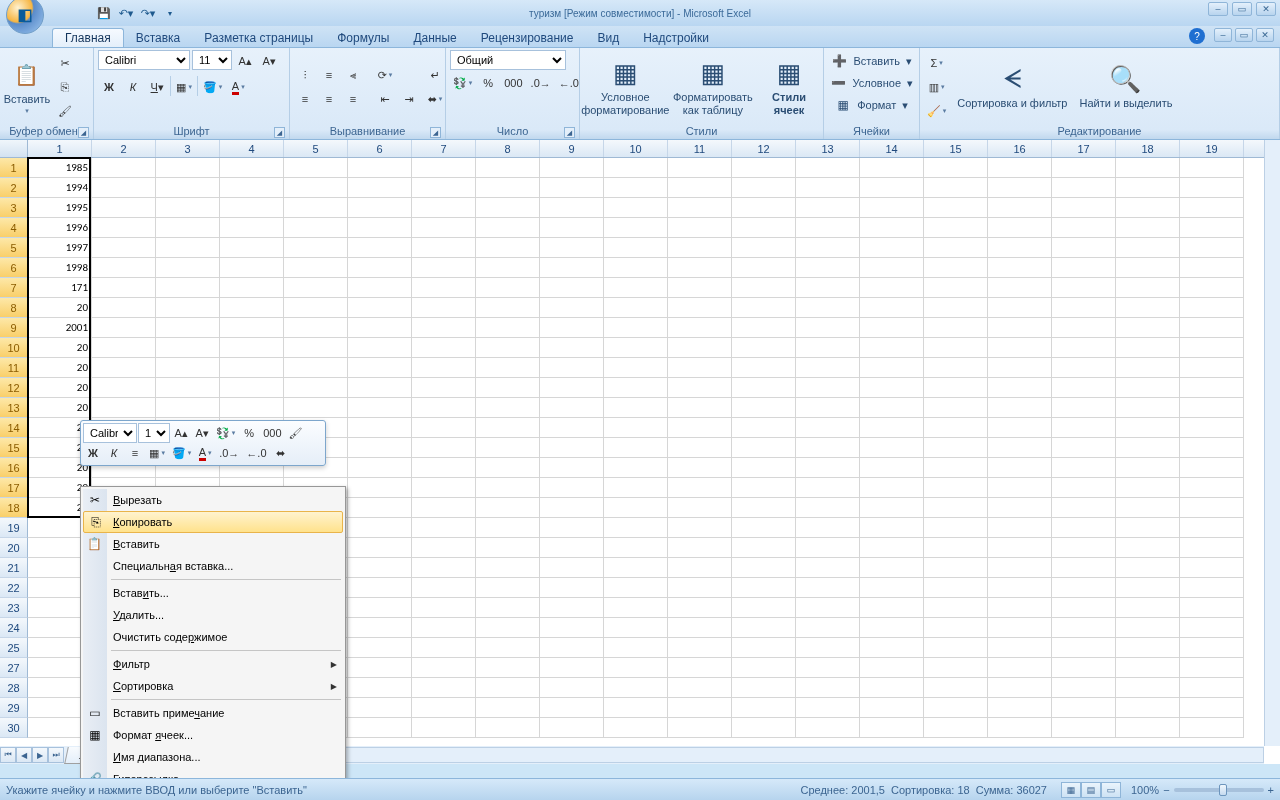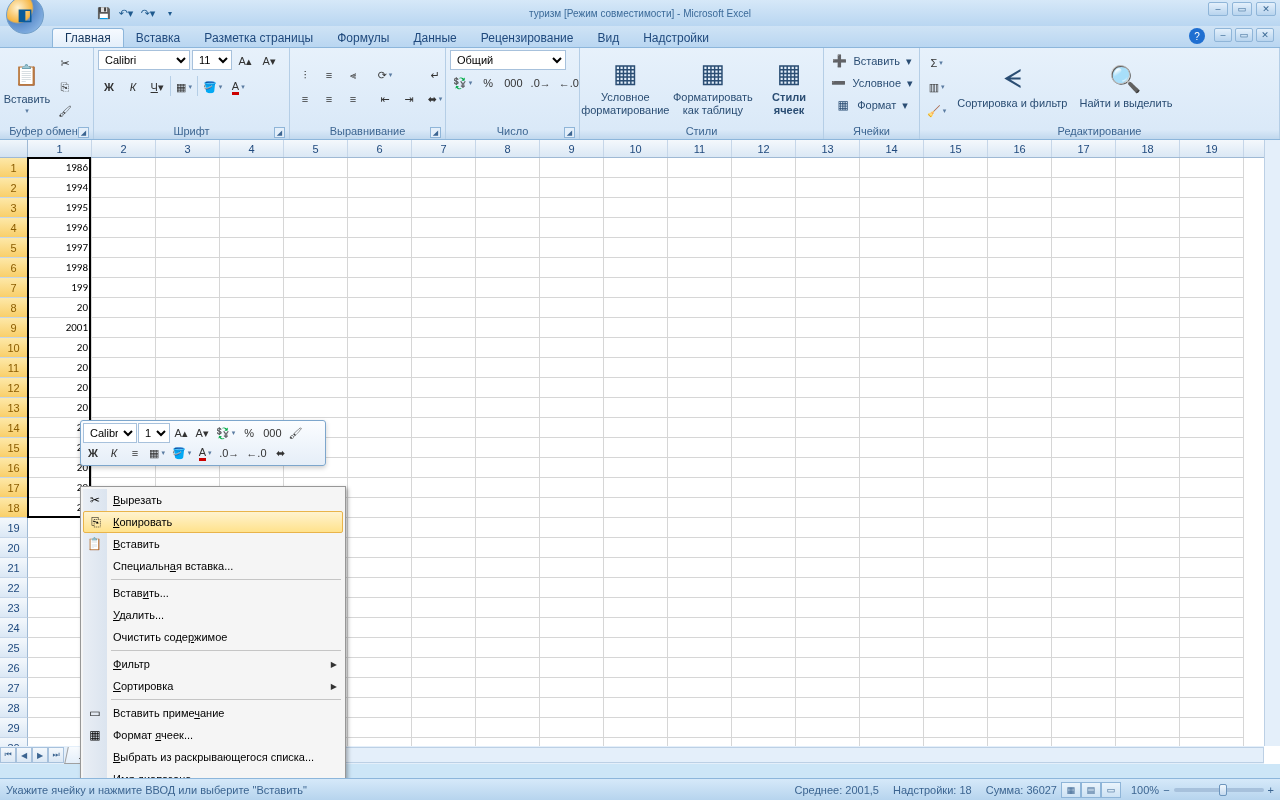--- a/index.html
+++ b/index.html
@@ -57,21 +57,21 @@
 .sheet-nav span { width:16px; height:16px; border:1px solid #a7c1dc; background:linear-gradient(#f4f8fc,#dbe8f5); display:flex; align-items:center; justify-content:center; font-size:8px; color:#3c6591; }
 .sheet-tabs { display:flex; margin-left:2px; }
 .sheet-tab { padding:0 12px; height:17px; border:1px solid #a0a0a0; border-top:none; background:linear-gradient(#f8fbfe,#e4effa); font-size:11px; line-height:16px; color:#333; transform:skewX(-12deg); margin-right:-1px; }
 .sheet-tab span { display:inline-block; transform:skewX(12deg); }
 .sheet-tab.active { background:#fff; font-weight:bold; border-bottom-color:#fff; }
 .hscroll-track { flex:1; margin-left:20px; height:16px; background:#e4effa; border:1px solid #bcd0e5; position:relative; }
 .hscroll-thumb { position:absolute; left:16px; width:40px; top:0; bottom:0; background:linear-gradient(#e9f3fc,#c5daf0); border:1px solid #8fb5d8; border-radius:2px; }
 
 
 .status { position:absolute; left:0; right:0; bottom:0; height:22px; background:linear-gradient(#d6e9f9,#b6d4ee); border-top:1px solid #8db6db; display:flex; align-items:center; font-size:11px; color:#3c6591; padding:0 6px; }
-.status .stats { margin-left:auto; display:flex; gap:14px; margin-right:4px; }
+.status .stats { margin-left:auto; display:flex; gap:6px; margin-right:14px; }
 .view-btns { display:flex; }
 .view-btns span { width:20px; height:16px; border:1px solid #8fb5d8; background:linear-gradient(#eaf4fc,#cde2f4); display:flex; align-items:center; justify-content:center; font-size:9px; }
 .zoom { display:flex; align-items:center; gap:4px; margin-left:10px; }
 .zoom .slider { width:90px; height:4px; background:#a7c1dc; position:relative; border-radius:2px; }
 .zoom .slider .thumb { position:absolute; left:50%; top:-4px; width:8px; height:12px; background:linear-gradient(#f0f7fd,#c5daef); border:1px solid #6c95bd; border-radius:2px; }
 
 
 .mini-toolbar { position:absolute; background:linear-gradient(#fbfdff,#e5eef8); border:1px solid #7da6cc; border-radius:3px; box-shadow:0 2px 5px rgba(0,0,0,.2); padding:2px; }
 .mini-toolbar .row { gap:1px; }
 .mini-toolbar .rbtn { min-width:20px; height:20px; font-size:11px; }
@@ -274,21 +274,21 @@
       <div class="ch">14</div>
       <div class="ch">15</div>
       <div class="ch">16</div>
       <div class="ch">17</div>
       <div class="ch">18</div>
       <div class="ch">19</div>
     </div>
   <div class="rows">
       <div class="row-g">
         <div class="rh sel">1</div>
-        <div class="cell">1986</div>
+        <div class="cell">1985</div>
         <div class="cell"></div>
         <div class="cell"></div>
         <div class="cell"></div>
         <div class="cell"></div>
         <div class="cell"></div>
         <div class="cell"></div>
         <div class="cell"></div>
         <div class="cell"></div>
         <div class="cell"></div>
         <div class="cell"></div>
@@ -406,21 +406,21 @@
         <div class="cell"></div>
         <div class="cell"></div>
         <div class="cell"></div>
         <div class="cell"></div>
         <div class="cell"></div>
         <div class="cell"></div>
         <div class="cell"></div>
       </div>
       <div class="row-g">
         <div class="rh sel">7</div>
-        <div class="cell">199</div>
+        <div class="cell">171</div>
         <div class="cell"></div>
         <div class="cell"></div>
         <div class="cell"></div>
         <div class="cell"></div>
         <div class="cell"></div>
         <div class="cell"></div>
         <div class="cell"></div>
         <div class="cell"></div>
         <div class="cell"></div>
         <div class="cell"></div>
@@ -802,42 +802,20 @@
         <div class="cell"></div>
         <div class="cell"></div>
         <div class="cell"></div>
         <div class="cell"></div>
         <div class="cell"></div>
         <div class="cell"></div>
         <div class="cell"></div>
       </div>
       <div class="row-g">
         <div class="rh">25</div>
-        <div class="cell"></div>
-        <div class="cell"></div>
-        <div class="cell"></div>
-        <div class="cell"></div>
-        <div class="cell"></div>
-        <div class="cell"></div>
-        <div class="cell"></div>
-        <div class="cell"></div>
-        <div class="cell"></div>
-        <div class="cell"></div>
-        <div class="cell"></div>
-        <div class="cell"></div>
-        <div class="cell"></div>
-        <div class="cell"></div>
-        <div class="cell"></div>
-        <div class="cell"></div>
-        <div class="cell"></div>
-        <div class="cell"></div>
-        <div class="cell"></div>
-      </div>
-      <div class="row-g">
-        <div class="rh">26</div>
         <div class="cell"></div>
         <div class="cell"></div>
         <div class="cell"></div>
         <div class="cell"></div>
         <div class="cell"></div>
         <div class="cell"></div>
         <div class="cell"></div>
         <div class="cell"></div>
         <div class="cell"></div>
         <div class="cell"></div>
@@ -1030,36 +1008,33 @@
     <div class="ctx-sep"></div>
     <div class="ctx-item">
       <span class="ic">▭</span>
       <span>Вставить приме<u>ч</u>ание</span>
     </div>
     <div class="ctx-item">
       <span class="ic">▦</span>
       <span>Формат <u>я</u>чеек...</span>
     </div>
     <div class="ctx-item">
-      <span><u>В</u>ыбрать из раскрывающегося списка...</span>
-    </div>
-    <div class="ctx-item">
       <span><u>И</u>мя диапазона...</span>
     </div>
     <div class="ctx-item">
       <span class="ic">🔗</span>
       <span>Гипер<u>с</u>сылка...</span>
     </div>
   </div>
 
 <div class="status">
   <span>Укажите ячейку и нажмите ВВОД или выберите "Вставить"</span>
   <div class="stats">
     <span><span>Среднее:</span> <span>2001,5</span></span>
-    <span><span>Надстройки:</span> <span>18</span></span>
+    <span><span>Сортировка:</span> <span>18</span></span>
     <span><span>Сумма:</span> <span>36027</span></span>
   </div>
   <div class="view-btns">
     <span>▦</span>
     <span>▤</span>
     <span>▭</span>
   </div>
   <div class="zoom">
     <span>100%</span>
     <span>−</span>

